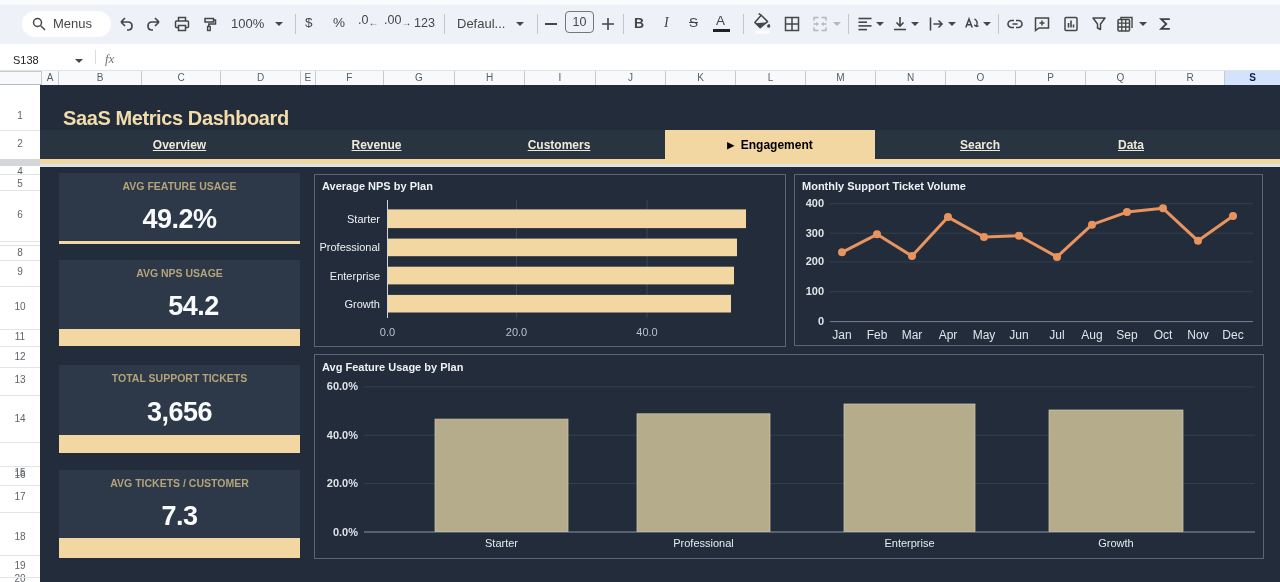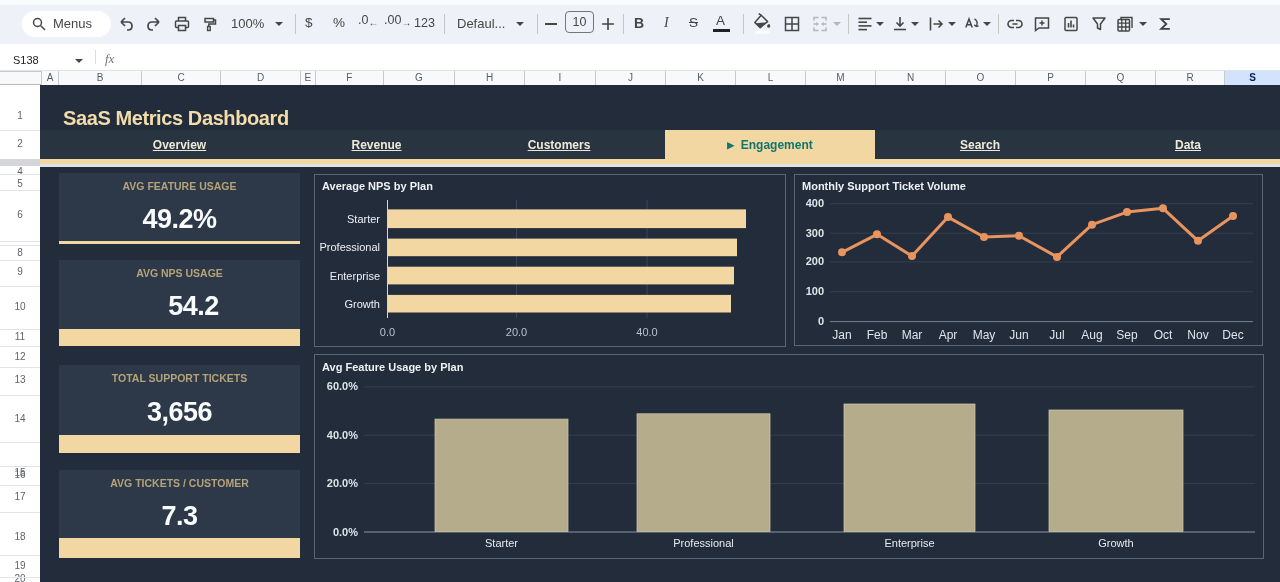--- a/index.html
+++ b/index.html
@@ -226,22 +226,22 @@
 <div class="abs" style="left:0;top:158.5px;width:40px;height:7px;background:#d4d6d9;"></div>
 
 <div class="abs" style="left:63px; top:104px; color:#f2dcab; font-weight:bold; font-size:20px; letter-spacing:-0.4px; line-height:28px;">SaaS Metrics Dashboard</div>
 
 <div class="abs" style="left:40px; top:130px; width:1240px; height:29px; background:#293441;"></div>
 <div class="abs tan" style="left:665px; top:130px; width:210px; height:29px;"></div>
 <div class="abs tabt" style="left:110px; top:138px; width:139px; text-align:center;">Overview</div>
 <div class="abs tabt" style="left:307px; top:138px; width:139px; text-align:center;">Revenue</div>
 <div class="abs tabt" style="left:489px; top:138px; width:140px; text-align:center;">Customers</div>
 <div class="abs tabt" style="left:910px; top:138px; width:140px; text-align:center;">Search</div>
-<div class="abs tabt" style="left:1118px; top:138px; width:140px; text-align:center;">Data</div>
-<div class="abs" style="left:665px; top:138px; width:210px; text-align:center; color:#0f766e; font-weight:bold; font-size:12px;"><span style="font-size:9px; vertical-align:1px;">▶</span>&nbsp; Engagement</div>
+<div class="abs tabt" style="left:1118px; top:138px; width:140px; text-align:left;">Data</div>
+<div class="abs" style="left:665px; top:138px; width:210px; text-align:center; color:#000000; font-weight:bold; font-size:12px;"><span style="font-size:9px; vertical-align:1px;">▶</span>&nbsp; Engagement</div>
 
 <div class="abs tan" style="left:40px; top:159px; width:1240px; height:4.5px;"></div>
 <div class="abs" style="left:40px; top:163.5px; width:1240px; height:3px; background:#e1e4e6;"></div>
 
 <div class="abs card" style="top:173px; height:68px;"></div>
 <div class="abs tan" style="left:59px; top:241px; width:241px; height:3px;"></div>
 <div class="abs klabel" style="left:59px; top:180px;">AVG FEATURE USAGE</div>
 <div class="abs kval" style="left:59px; top:204px; line-height:30px;">49.2%</div>
 <div class="abs card" style="top:260px; height:68.5px;"></div>
 <div class="abs tan" style="left:59px; top:328.5px; width:241px; height:17.5px;"></div>

